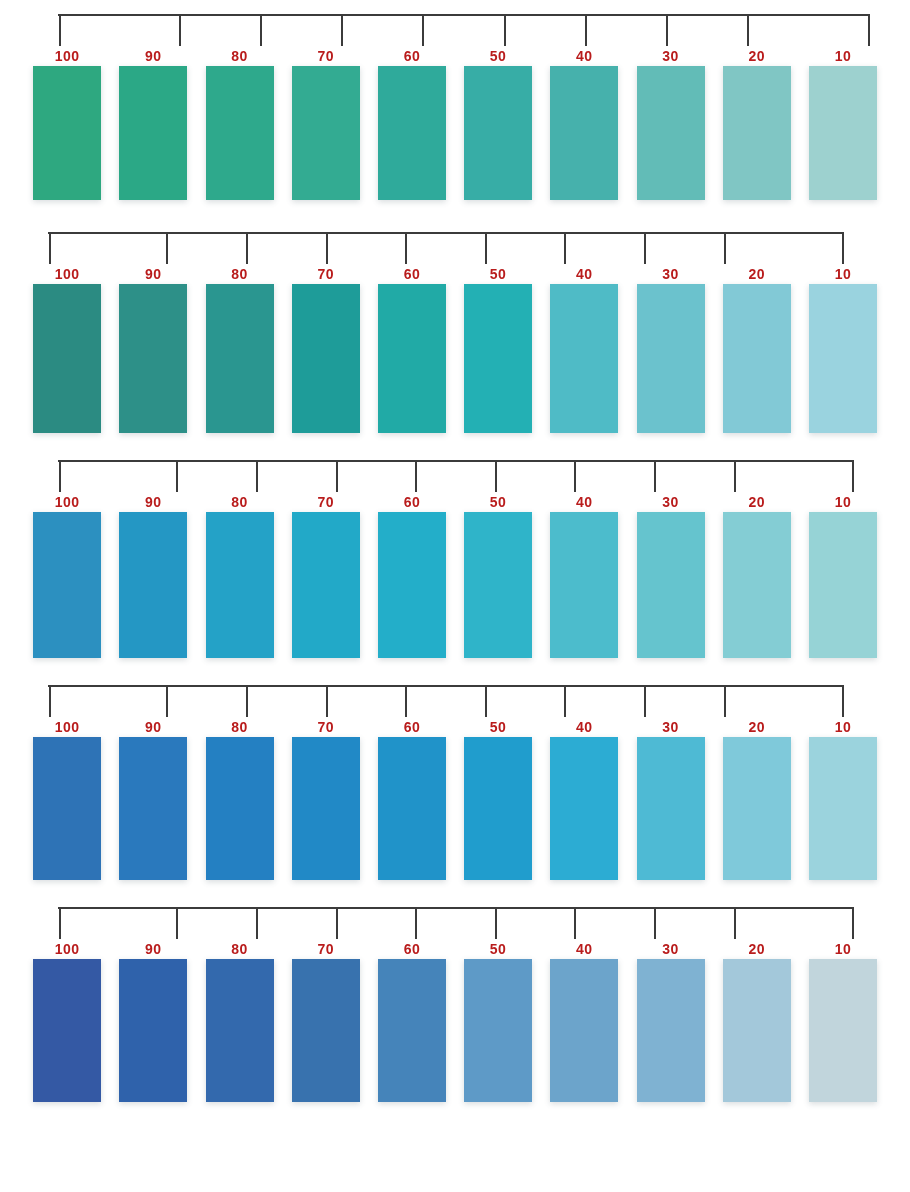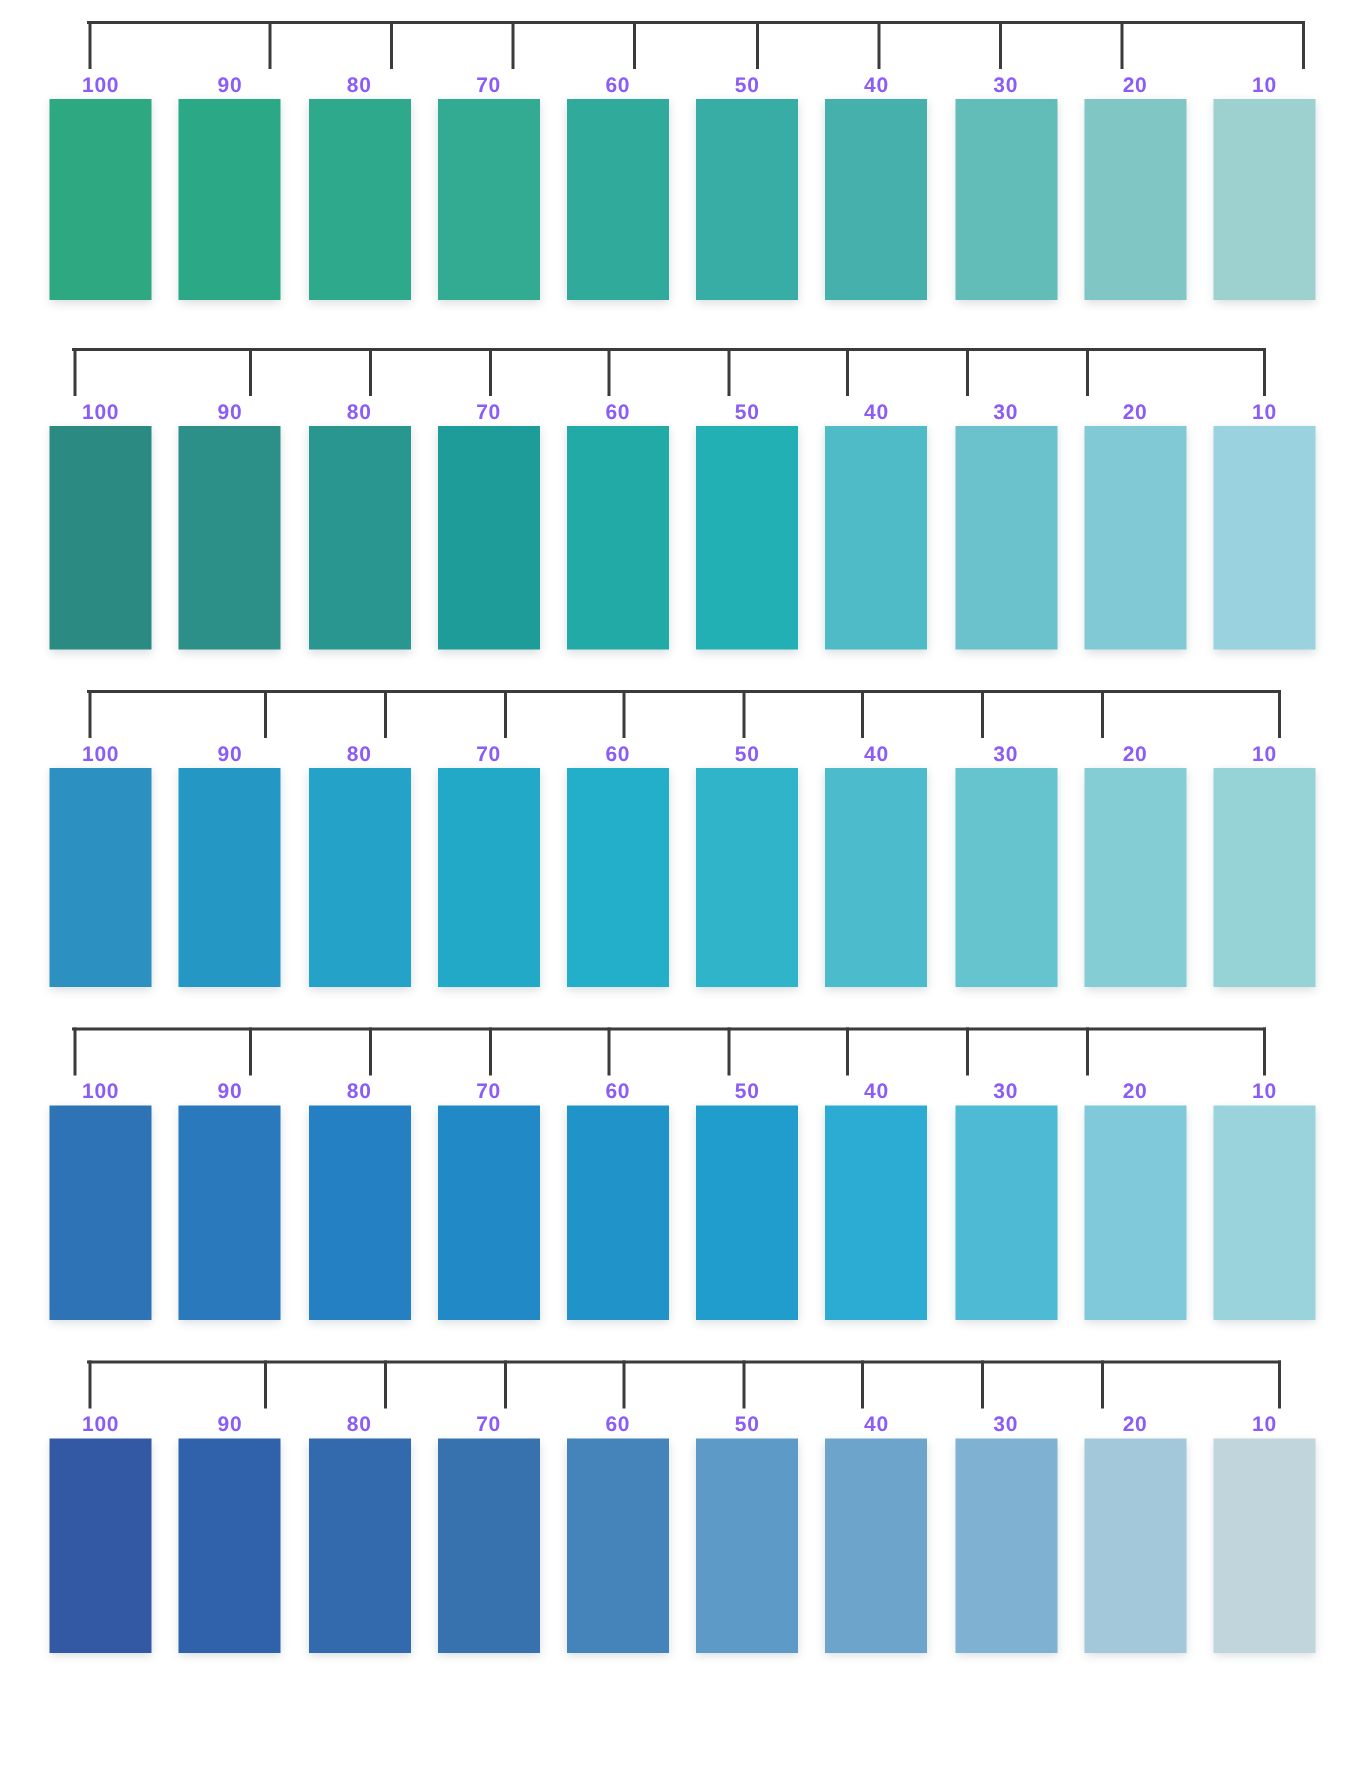--- a/index.html
+++ b/index.html
@@ -73,21 +73,21 @@
     display: flex;
     width: 910px;
     padding: 0 24px;
     box-sizing: border-box;
   }
   .label-cell {
     flex: 1 1 0;
     text-align: center;
     font-size: 14px;
     font-weight: bold;
-    color: #8b5cf6;
+    color: #b91c1c;
     letter-spacing: 0.5px;
     line-height: 20px;
     font-family: "Liberation Sans", sans-serif;
   }
 
   
   .row-bars {
     display: flex;
     width: 910px;
     padding: 0 24px;

